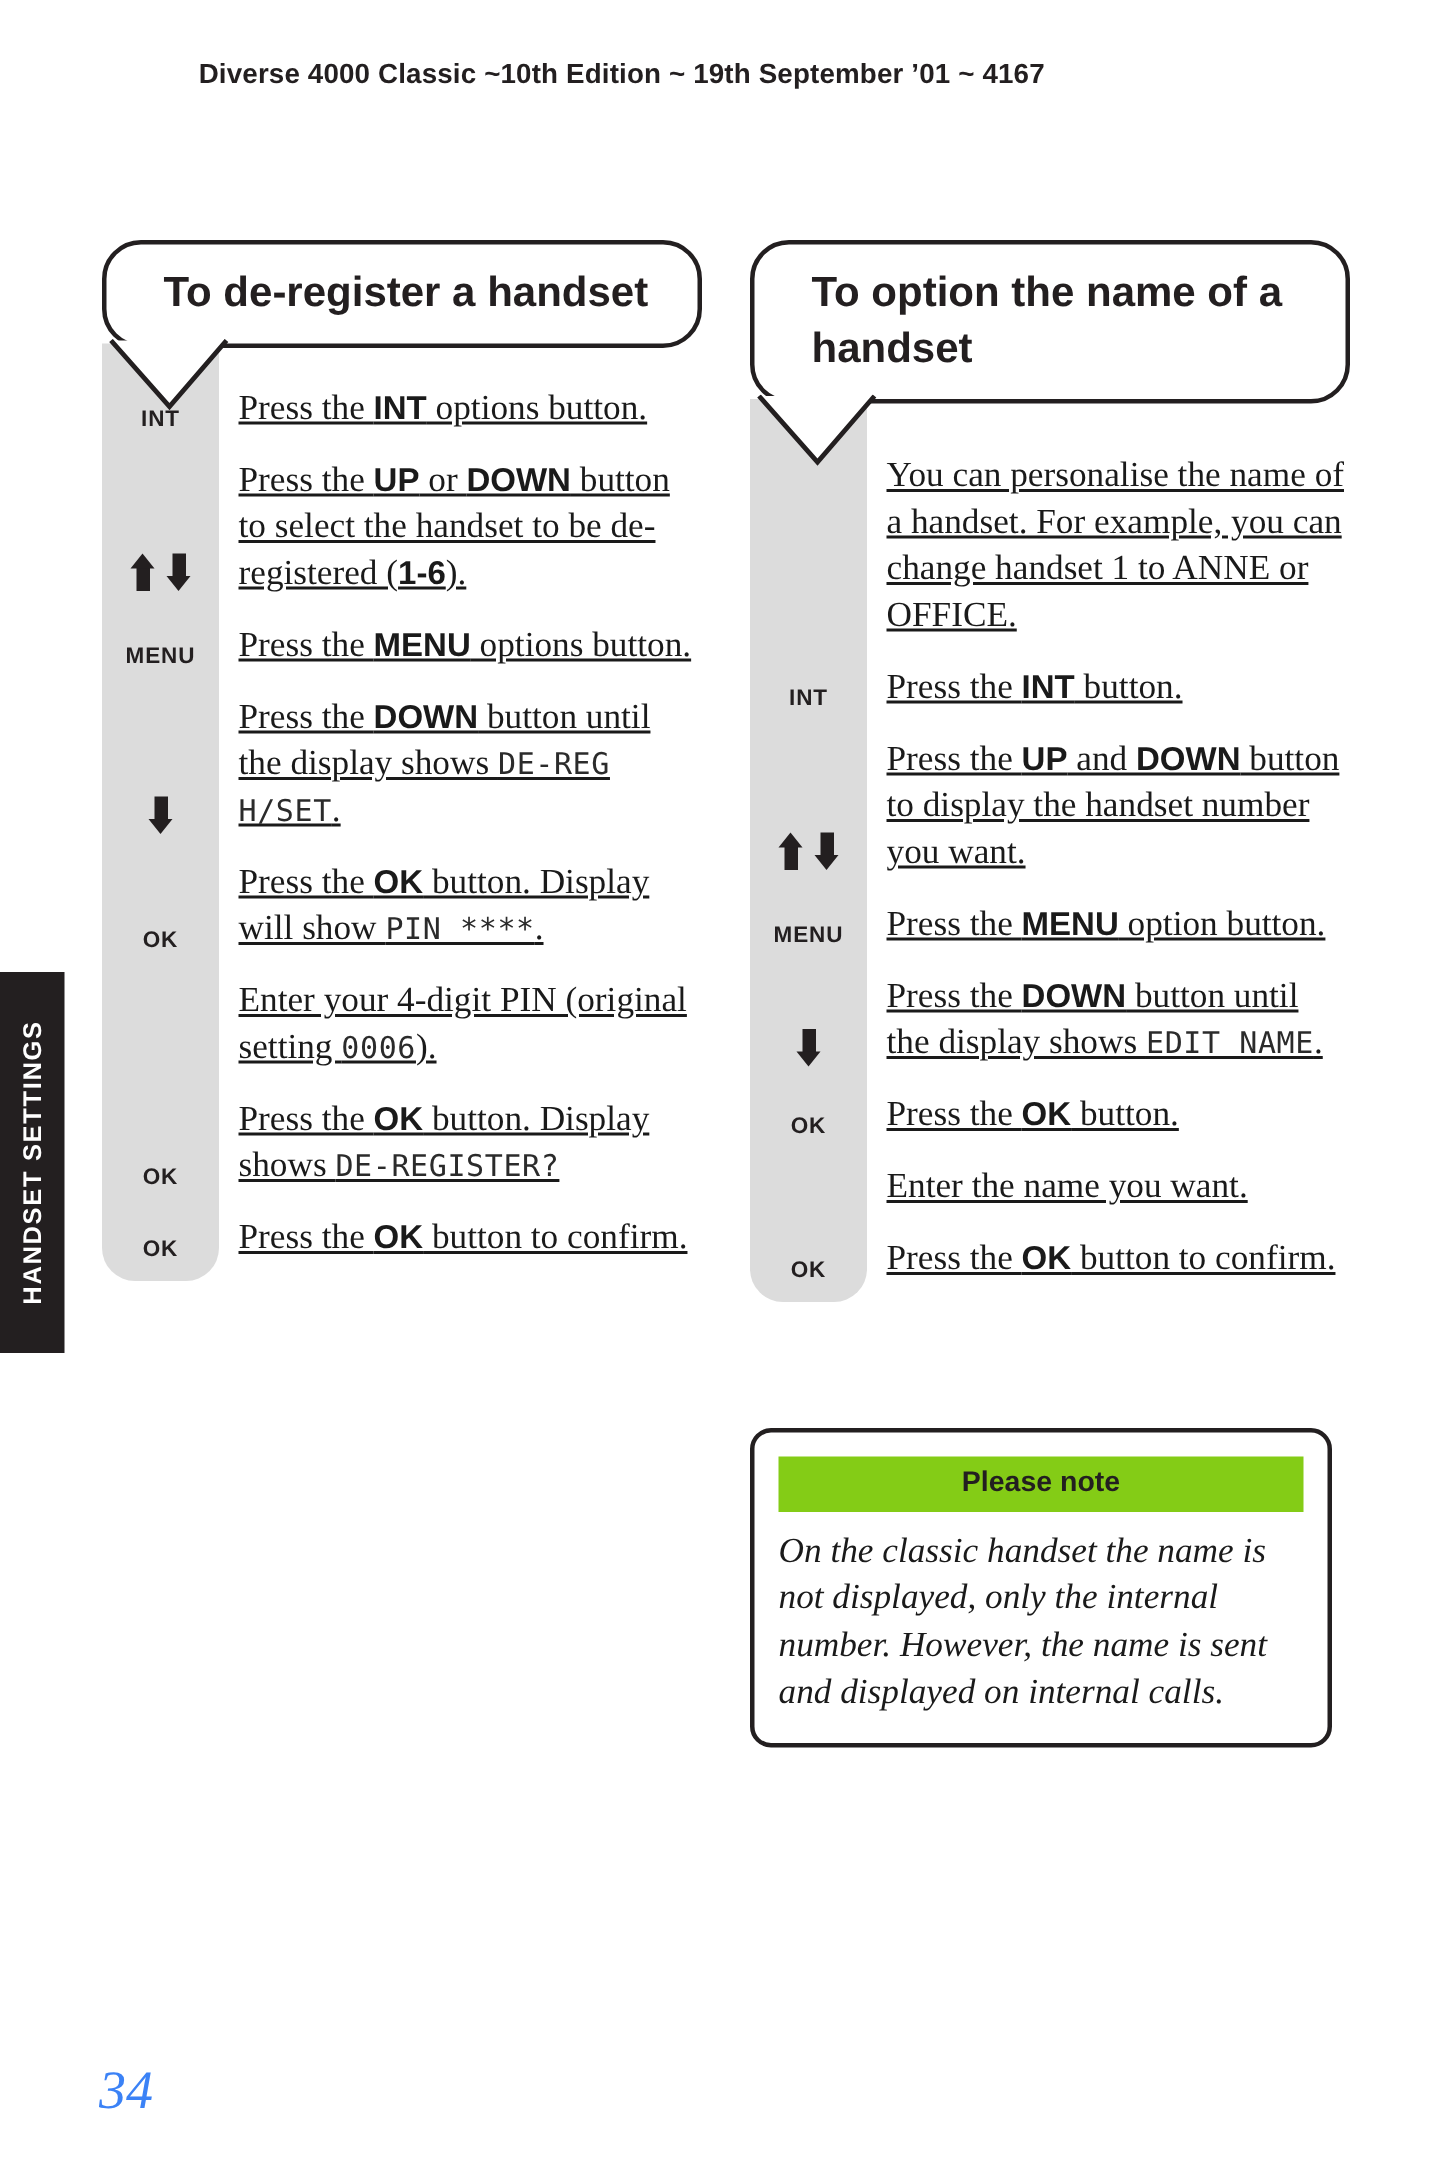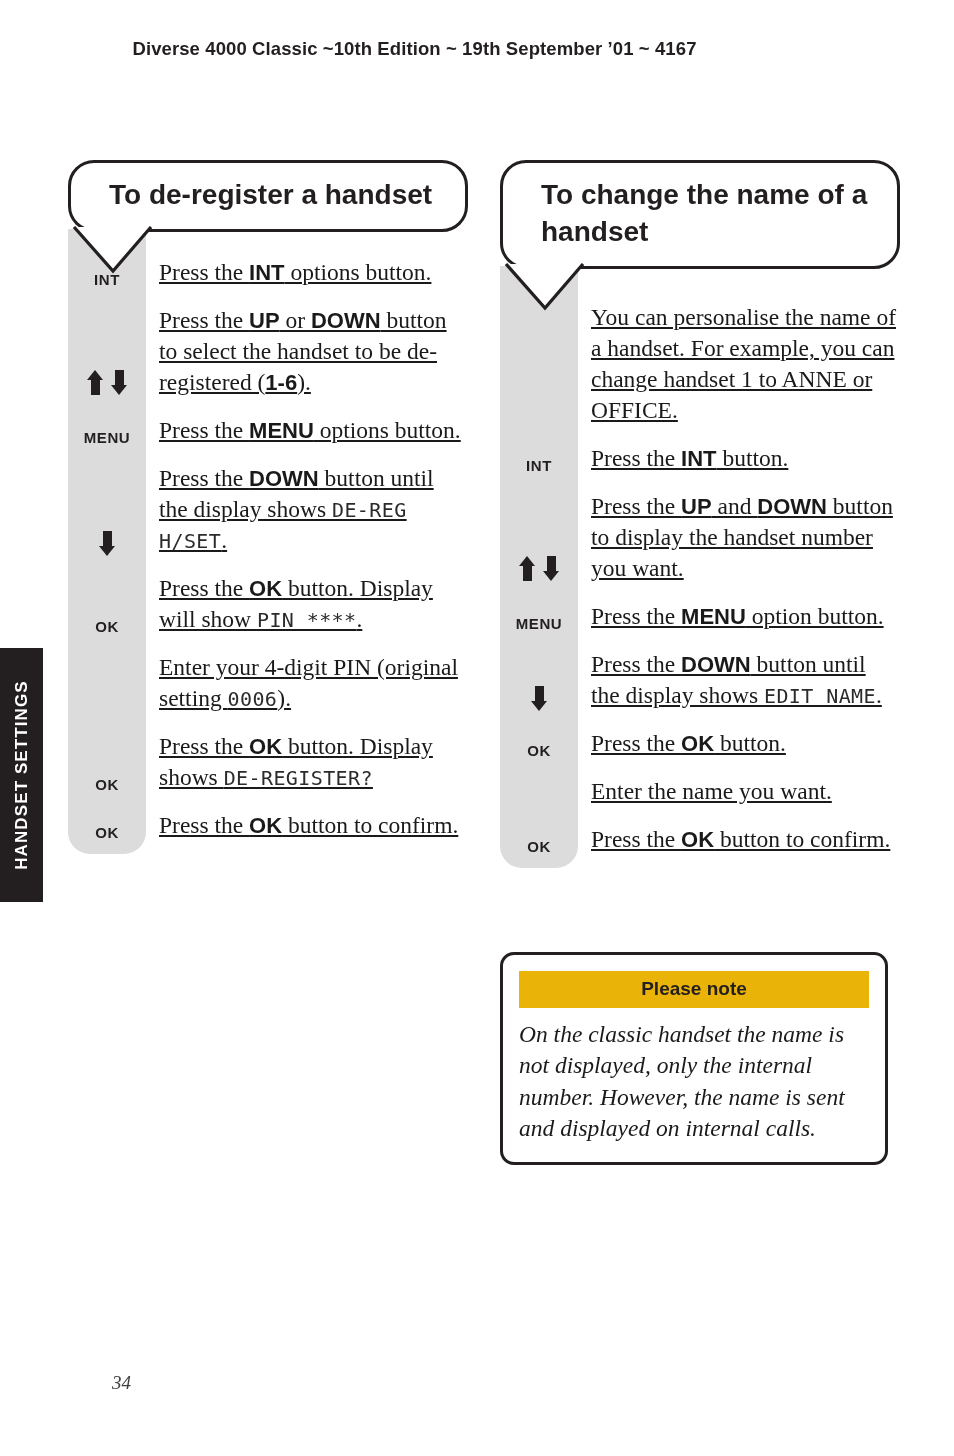--- a/index.html
+++ b/index.html
@@ -200,21 +200,21 @@
     left: 500px;
     top: 952px;
     width: 388px;
     box-sizing: border-box;
     border: 3px solid #231f20;
     border-radius: 14px;
     background: #ffffff;
     padding: 16px 16px 18px 16px;
   }
   .note-head {
-    background: #eab308;
+    background: #84cc16;
     text-align: center;
     font-family: "Liberation Sans", sans-serif;
     font-size: 19px;
     font-weight: bold;
     color: #231f20;
     padding: 7px 0 8px 0;
   }
   .note-body {
     margin-top: 11px;
     font-family: "Liberation Serif", serif;
@@ -224,23 +224,22 @@
     color: #1a1a1a;
   }
 
   
   .folio {
     position: absolute;
     left: 66px;
     top: 1372px;
     font-family: "Liberation Serif", serif;
     font-style: italic;
-    font-size: 19px;
-    color: #404040;
-    margin-left: 46px;
+    font-size: 36px;
+    color: #3b82f6;
   }
 </style>
 </head>
 <body>
 
 <div class="running-head">Diverse 4000 Classic ~10th Edition ~ 19th September ’01 ~ 4167</div>
 
 <div class="side-tab">
   <span class="side-tab-label">HANDSET SETTINGS</span>
 </div>
@@ -299,21 +298,21 @@
           <div class="step-key">OK</div>
           <div class="step-body"><span>Press the </span><b>OK</b><span> button to confirm.</span></div>
         </div>
         <div class="gap-sm"></div>
       </div>
   </div>
 </div>
 
 <div class="col col-right">
   <div class="bubble">
-    <div class="bubble-title">To change the name of a handset</div>
+    <div class="bubble-title">To option the name of a handset</div>
     <svg class="bubble-tail" viewBox="0 0 110 60">
       <polygon points="3,0 3,2 80,2 80,0 42,44 3,0" fill="#ffffff"></polygon>
       <path d="M 3 1 L 42 45 L 80 1" fill="#ffffff" stroke="#231f20" stroke-width="3.2" stroke-linejoin="miter"></path>
     </svg>
   </div>
   <div class="steps">
     <div class="steps-gray"></div>
     <div class="steps-inner" id="steps-right">
         <div class="gap-top2"></div>
         <div class="step">

